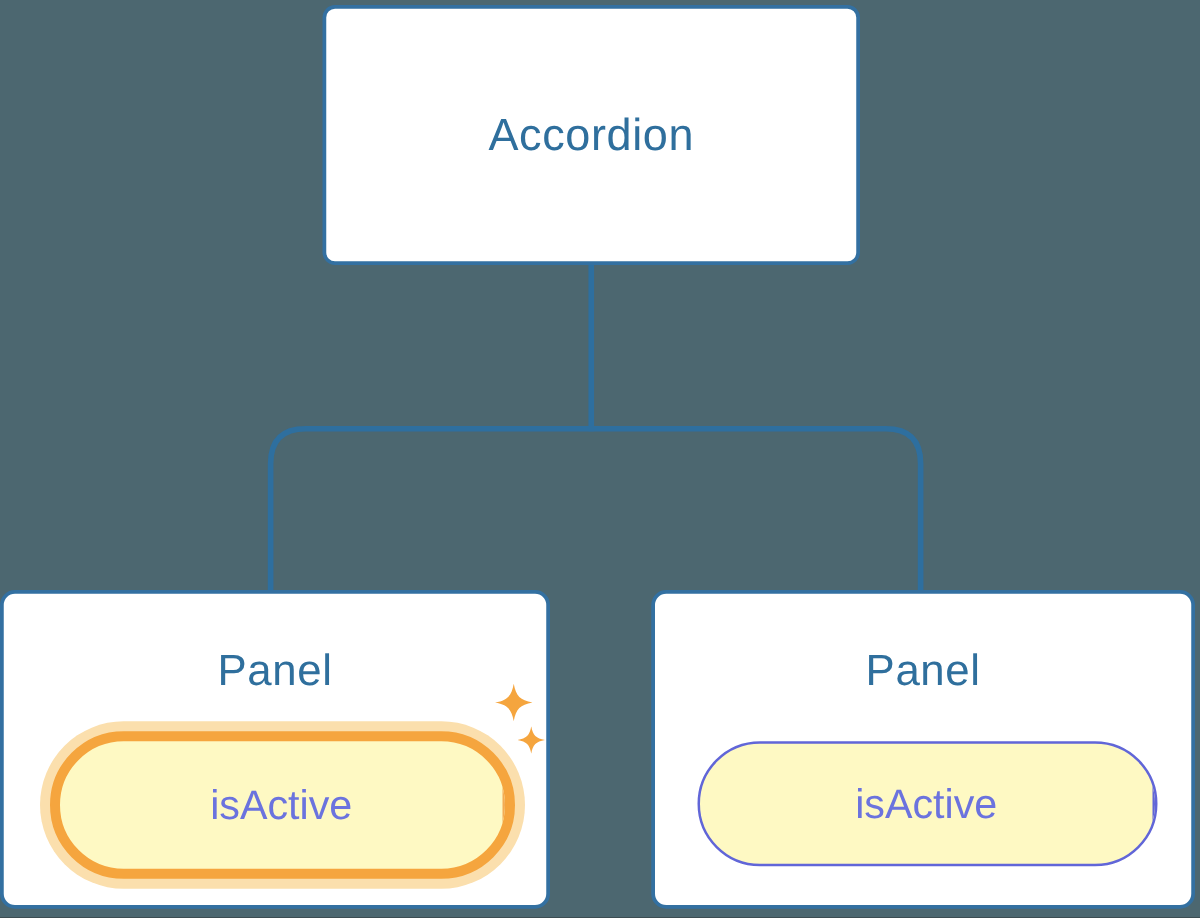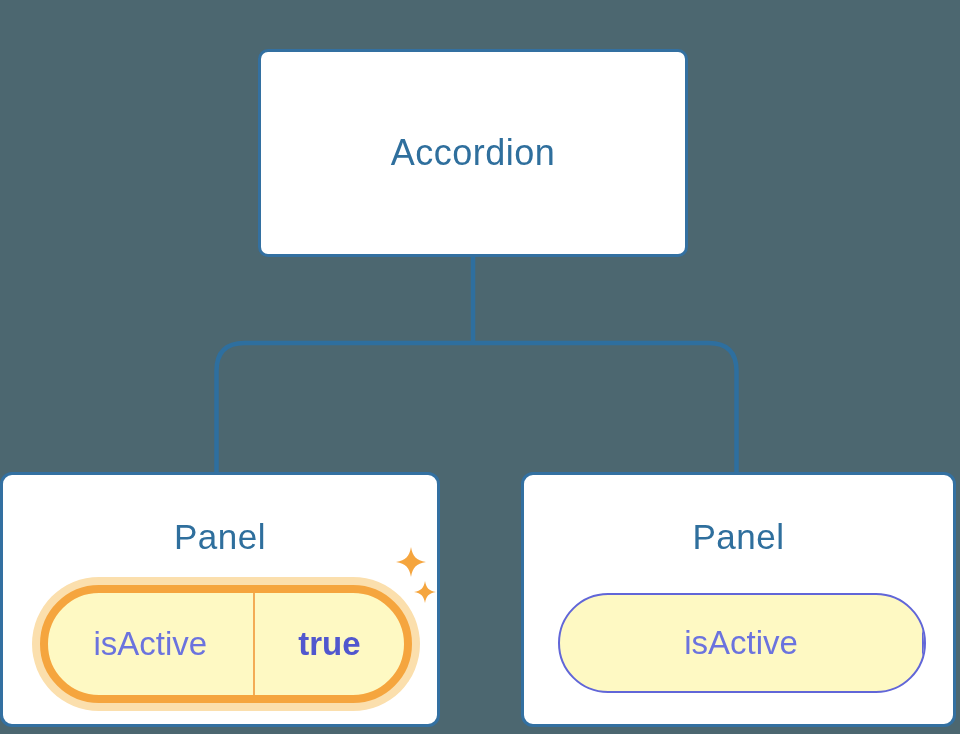--- a/index.html
+++ b/index.html
@@ -31,21 +31,21 @@
     pointer-events:none;
   }
   .node{
     position:absolute;
     background:var(--node-fill);
     border:3px solid var(--node-border);
   }
   .node-root{
     left:258px;top:4px;width:430px;height:208px;
     border-radius:10px;
-    display:flex;align-items:center;justify-content:center;margin-top:45px;
+    display:flex;align-items:center;justify-content:center;
   }
   .node-root .node-label{
     color:var(--node-text);
     font-size:36px;
     letter-spacing:0.5px;
   }
   .node-panel{
     top:472px;width:440px;height:255px;
     border-radius:12px;
   }
@@ -107,21 +107,20 @@
   <div class="node node-root">
     <span class="node-label">Accordion</span>
   </div>
 
   <div class="node node-panel node-panel-left">
     <div class="panel-title">Panel</div>
 
     <div class="state-pill state-pill-active">
       <div class="state-cell state-cell-name">isActive</div>
       <div class="state-divider"></div>
-      <div class="state-cell state-cell-value">true</div>
     </div>
 
     <span class="sparkle sparkle-large">
       <svg viewBox="0 0 100 100" xmlns="http://www.w3.org/2000/svg">
         <path d="M50 0 C56 33 67 44 100 50 C67 56 56 67 50 100 C44 67 33 56 0 50 C33 44 44 33 50 0 Z" style="fill:var(--hl)"></path>
       </svg>
     </span>
     <span class="sparkle sparkle-small">
       <svg viewBox="0 0 100 100" xmlns="http://www.w3.org/2000/svg">
         <path d="M50 0 C56 33 67 44 100 50 C67 56 56 67 50 100 C44 67 33 56 0 50 C33 44 44 33 50 0 Z" style="fill:var(--hl)"></path>

